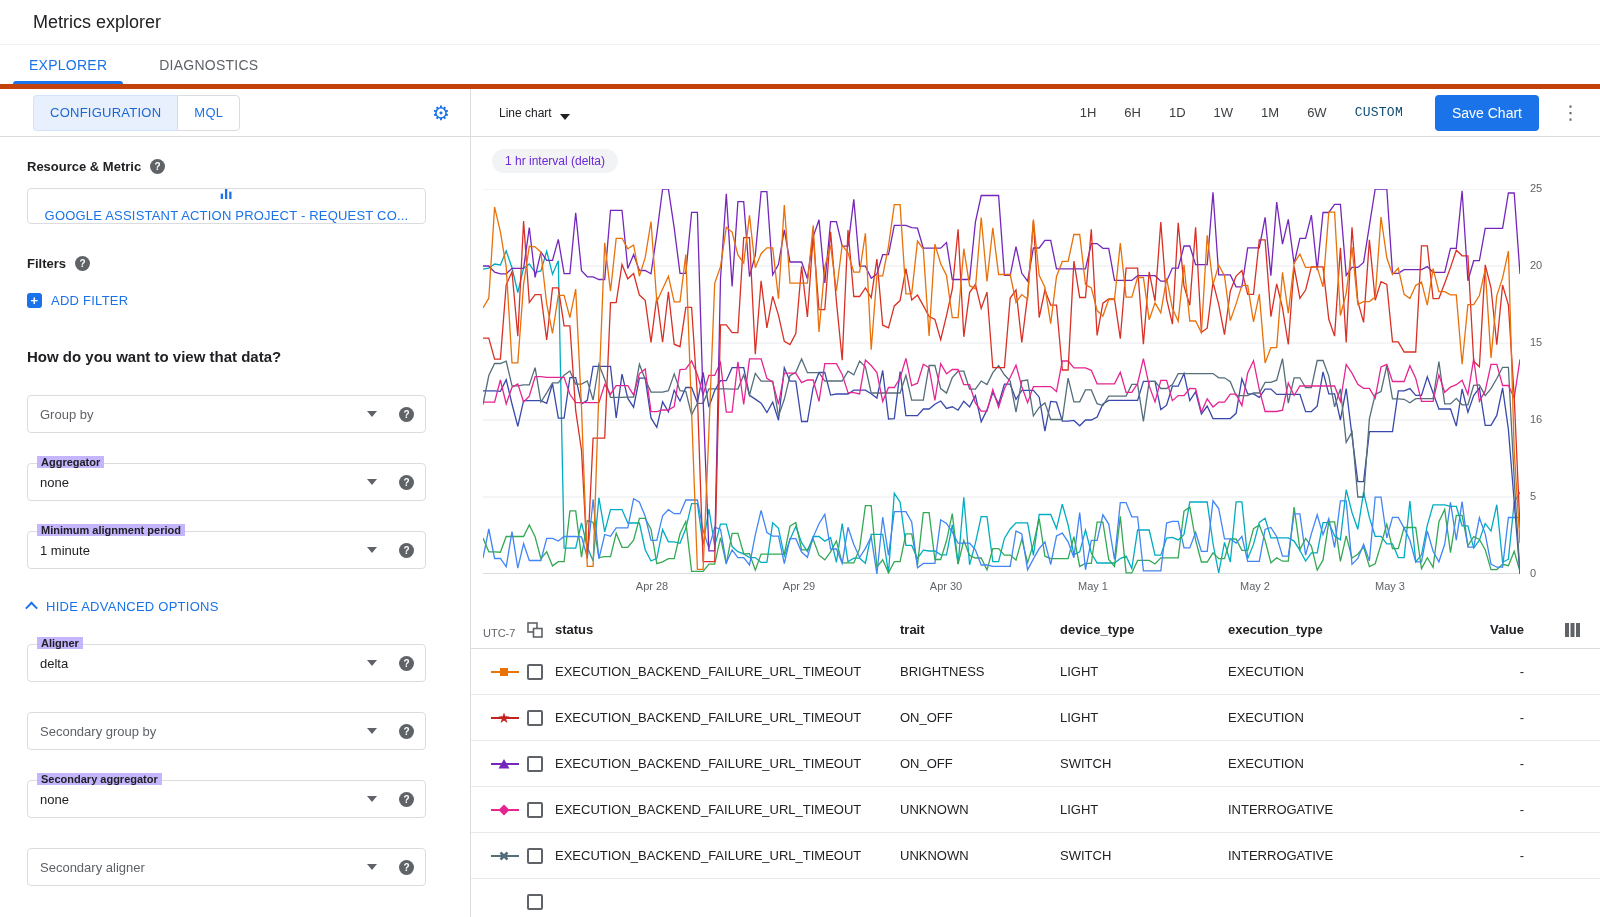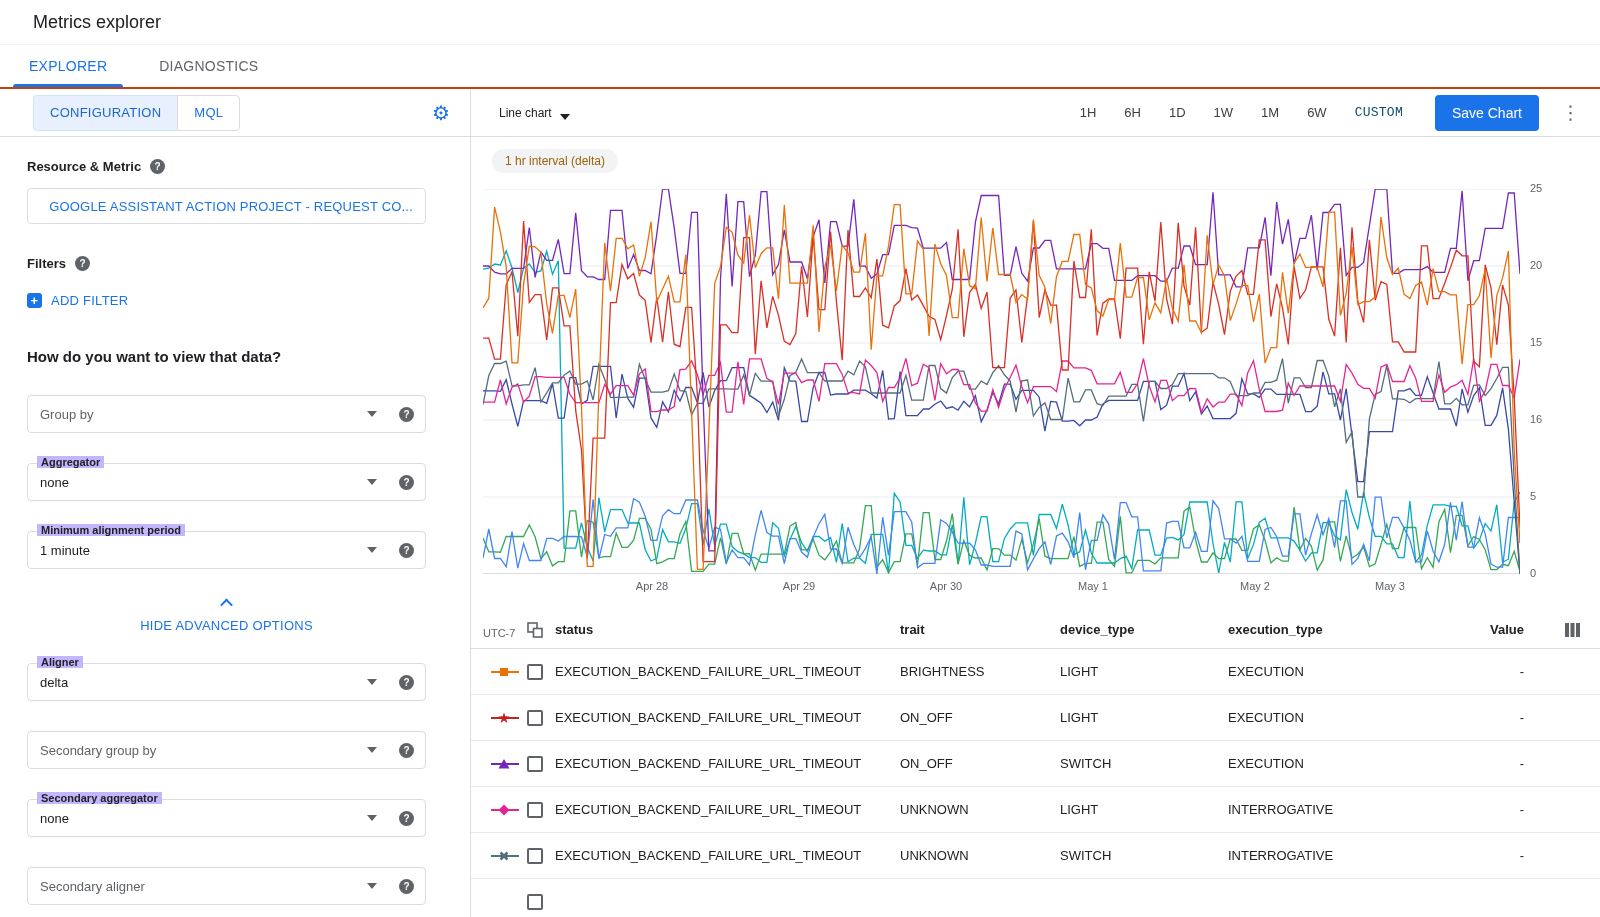--- a/index.html
+++ b/index.html
@@ -6,21 +6,21 @@
   html,body { width:1600px; height:917px; overflow:hidden; background:#fff;
     font-family:"Liberation Sans", sans-serif; color:#202124; }
 
   
   .app-header { height:45px; display:flex; align-items:center; padding-left:33px;
     border-bottom:1px solid #f1f3f4; }
   .app-title { font-size:18px; font-weight:400; color:#202124; }
 
   
   .tab-bar { height:44px; display:flex; align-items:stretch; padding-left:3px;
-    border-bottom:2px solid #c2410c; }
+    border-bottom:5px solid #c2410c; }
   .tab { padding:0 26px; display:flex; align-items:center; font-size:14px; font-weight:500;
     color:#5f6368; letter-spacing:.25px; position:relative; cursor:pointer; }
   .tab.active { color:#1a73e8; }
   .tab.active::after { content:''; position:absolute; left:10px; right:10px; bottom:0;
     height:3px; background:#1a73e8; border-radius:3px 3px 0 0; }
 
   
   .content { display:flex; height:828px; }
   .left-panel { width:471px; flex:none; border-right:1px solid #dadce0; overflow:hidden; }
   .main-panel { flex:1; overflow:hidden; position:relative; }
@@ -38,21 +38,21 @@
 
   .panel-body { padding:22px 44px 0 27px; }
   .section-label { font-size:13px; font-weight:700; display:flex; align-items:center; gap:9px; }
   .help { width:15px; height:15px; border-radius:50%; background:#5f6368; color:#fff;
     font-size:10px; font-weight:700; display:inline-flex; align-items:center;
     justify-content:center; flex:none; cursor:pointer; }
 
   .resource-chip { margin-top:14px; width:100%; height:36px; border:1px solid #dadce0;
     border-radius:4px; display:flex; align-items:center; gap:9px; padding:0 12px;
     color:#1a73e8; font-size:13px; font-weight:500; letter-spacing:.2px; cursor:pointer;
-    white-space:nowrap; overflow:hidden; }
+    white-space:nowrap; overflow:hidden;flex-direction:column; }
 
   .filters-label { margin-top:32px; }
   .add-filter { margin-top:22px; display:flex; align-items:center; gap:9px; color:#1a73e8;
     font-size:13px; font-weight:500; letter-spacing:.25px; cursor:pointer; }
   .plus-icon { width:15px; height:15px; background:#1a73e8; border-radius:3px; color:#fff;
     display:inline-flex; align-items:center; justify-content:center; font-size:13px;
     font-weight:700; line-height:1; }
 
   .question { margin-top:40px; font-size:15px; font-weight:700; }
 
@@ -62,41 +62,41 @@
   .field .flabel { position:absolute; top:-8px; left:9px; background:#c4b5fd; padding:0 4px;
     font-size:11px; font-weight:700; color:#202124; }
   .field .fvalue { color:#202124; }
   .field .fplaceholder { color:#5f6368; }
   .field .arrow { position:absolute; right:48px; top:15px; width:0; height:0;
     border-left:5px solid transparent; border-right:5px solid transparent;
     border-top:6px solid #5f6368; }
   .field .help { position:absolute; right:11px; top:11px; }
 
   .advanced-toggle { margin-top:30px; display:flex; align-items:center; gap:10px;
-    color:#1a73e8; font-size:13px; font-weight:500; letter-spacing:.25px; cursor:pointer;flex-direction:column; }
+    color:#1a73e8; font-size:13px; font-weight:500; letter-spacing:.25px; cursor:pointer; }
   .chev-up { width:9px; height:9px; border-left:2px solid #1a73e8; border-top:2px solid #1a73e8;
     transform:rotate(45deg) translate(1px,1px); }
 
   
   .main-toolbar { height:48px; border-bottom:1px solid #dadce0; display:flex;
     align-items:center; padding:0 14px 0 28px; }
   .chart-type { display:flex; align-items:flex-end; gap:8px; font-size:12px; font-weight:500; cursor:pointer; }
   .chart-type .arrow { width:0; height:0; border-left:5px solid transparent;
     border-right:5px solid transparent; border-top:6px solid #202124; }
   .ranges { margin-left:auto; display:flex; align-items:center; }
   .range { padding:0 14px; font-size:13px; font-weight:500; color:#3c4043; cursor:pointer;text-align:center; }
   .range.custom { color:#0c4a6e; letter-spacing:.25px; margin-right:18px;font-family:Liberation Mono, monospace; }
   .save-btn { background:#1a73e8; color:#fff; border:none; border-radius:4px; height:36px;
     padding:0 17px; font-size:14px; font-weight:500; font-family:inherit; cursor:pointer; }
   .kebab { margin-left:16px; font-size:19px; color:#5f6368; cursor:pointer; padding:0 6px; }
 
   
   .chart-block { position:relative; height:474px; }
   .interval-chip { position:absolute; top:12px; left:21px; background:#f1f3f4;
-    border-radius:13px; padding:5px 13px; font-size:12px; color:#a16207; }
+    border-radius:13px; padding:5px 13px; font-size:12px; color:#6d28d9; }
   .plot { position:absolute; top:52px; left:12px; width:1037px; height:385px;
     border-bottom:1px solid #dadce0; }
   .plot svg { display:block; }
   .y-label { position:absolute; left:1059px; font-size:11px; color:#5f6368; }
   .x-label { position:absolute; top:443px; font-size:11px; color:#5f6368;
     transform:translateX(-50%); white-space:nowrap; }
   .x-label.first { transform:none;margin-top:47px; }
 
   
   .thead, .trow { display:flex; align-items:center; padding:0 20px 0 19px; }

